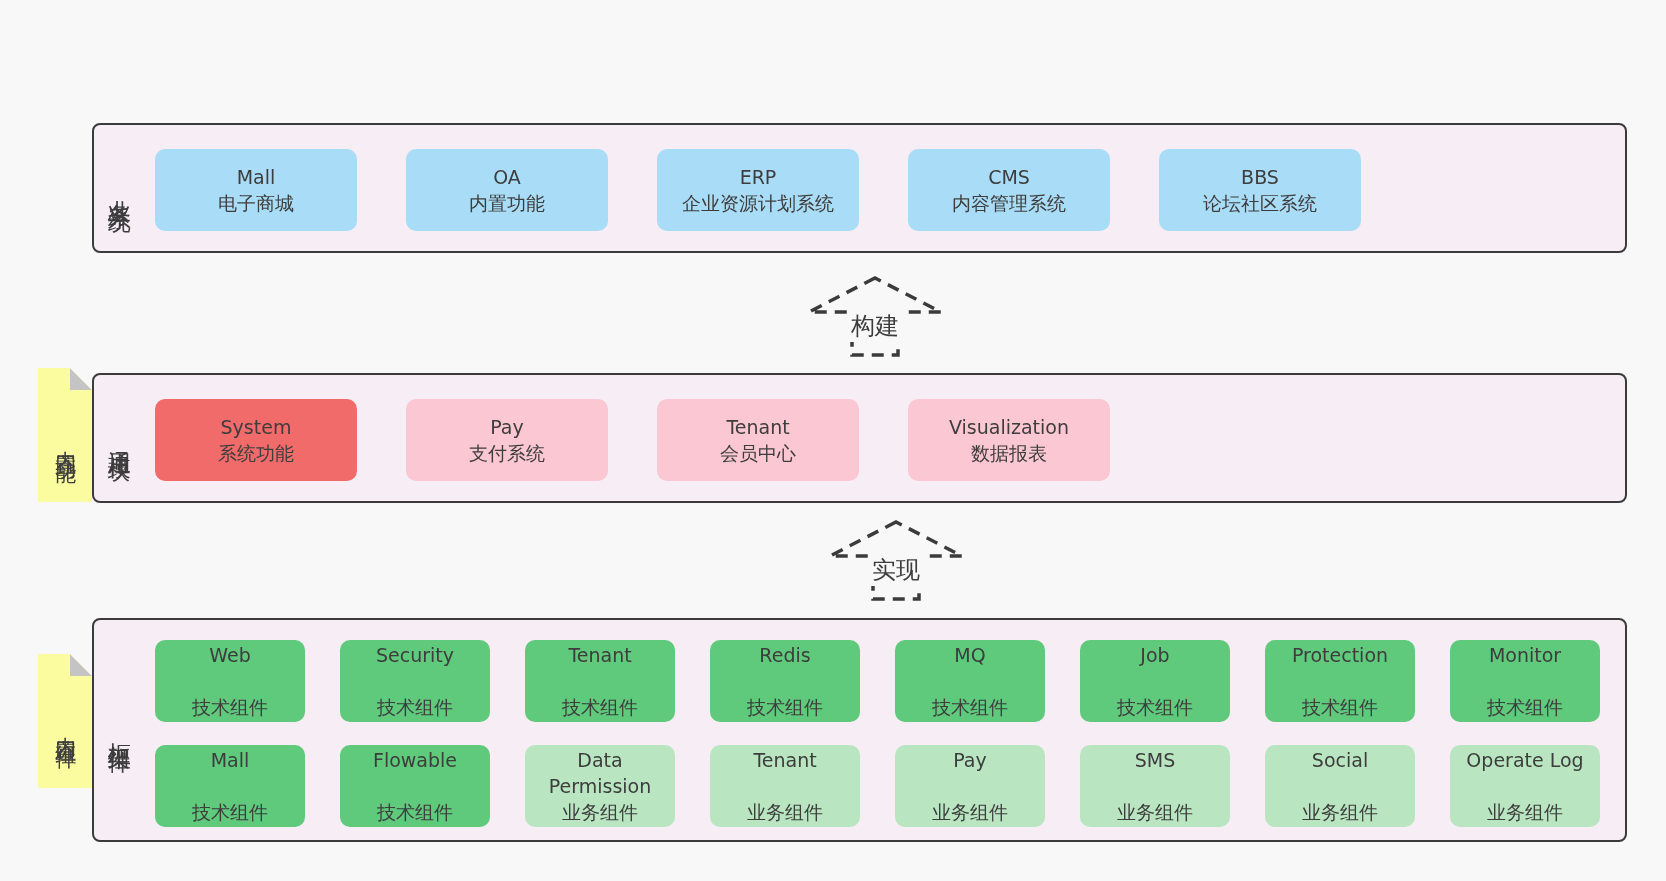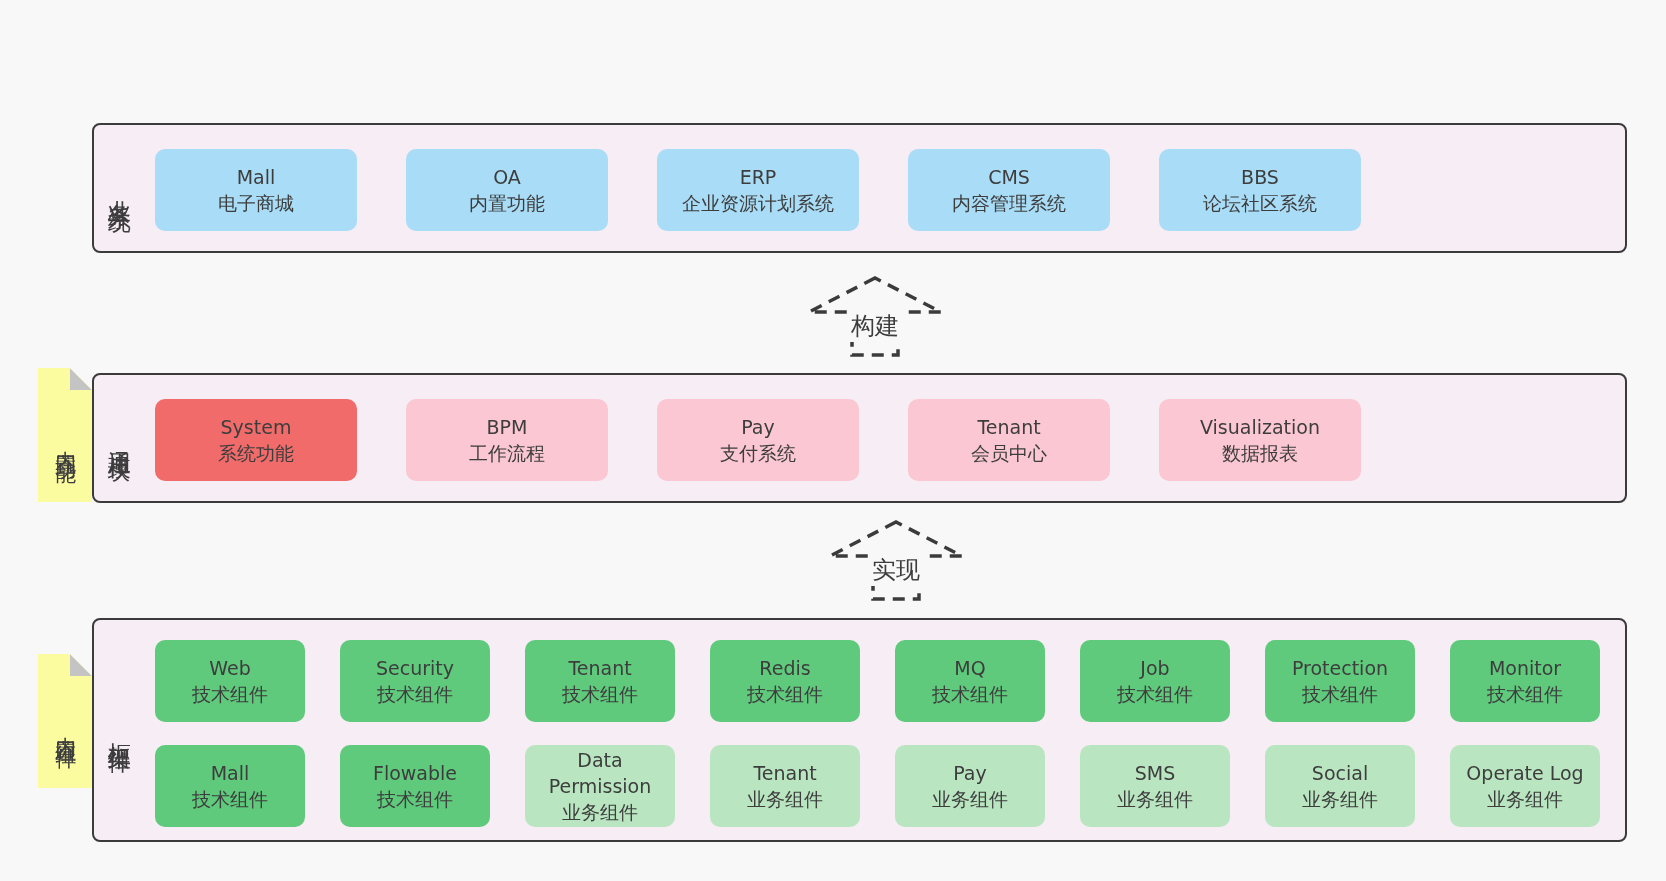--- a/index.html
+++ b/index.html
@@ -25,21 +25,21 @@
   .row{
     position:absolute;left:61px;right:0;display:flex;align-items:center;
   }
   .box{
     box-sizing:border-box;border-radius:10px;
     display:flex;flex-direction:column;align-items:center;justify-content:center;
     text-align:center;font-size:19px;line-height:26px;
     padding:2px 6px;flex:none;
   }
   .w202{width:202px;height:82px;}
-  .w150{width:150px;height:82px;}
+  .w150{width:150px;height:82px;justify-content:space-between;}
   .gap49{gap:49px;}
   .gap35{gap:35px;}
   .blue{background:var(--blue,#a9dcf6);}
   .red{background:var(--red,#f16b6b);}
   .pink{background:var(--pink,#fbc7d2);}
   .green{background:var(--green,#5fc97c);}
   .green-light{background:var(--green_light,#b9e6c1);}
   .sticky{
     position:absolute;left:38px;width:54px;height:134px;z-index:0;
     background:var(--yellow,#fbfb9f);
@@ -111,24 +111,20 @@
   </div>
 
   <section class="panel" style="top:373px;height:130px;">
     <div class="vlabel">通用模块</div>
     <div class="row gap49" style="top:24px;">
       <div class="box red w202">
         <span>System</span>
         <span>系统功能</span>
       </div>
       <div class="box pink w202">
-        <span>BPM</span>
-        <span>工作流程</span>
-      </div>
-      <div class="box pink w202">
         <span>Pay</span>
         <span>支付系统</span>
       </div>
       <div class="box pink w202">
         <span>Tenant</span>
         <span>会员中心</span>
       </div>
       <div class="box pink w202">
         <span>Visualization</span>
         <span>数据报表</span>

